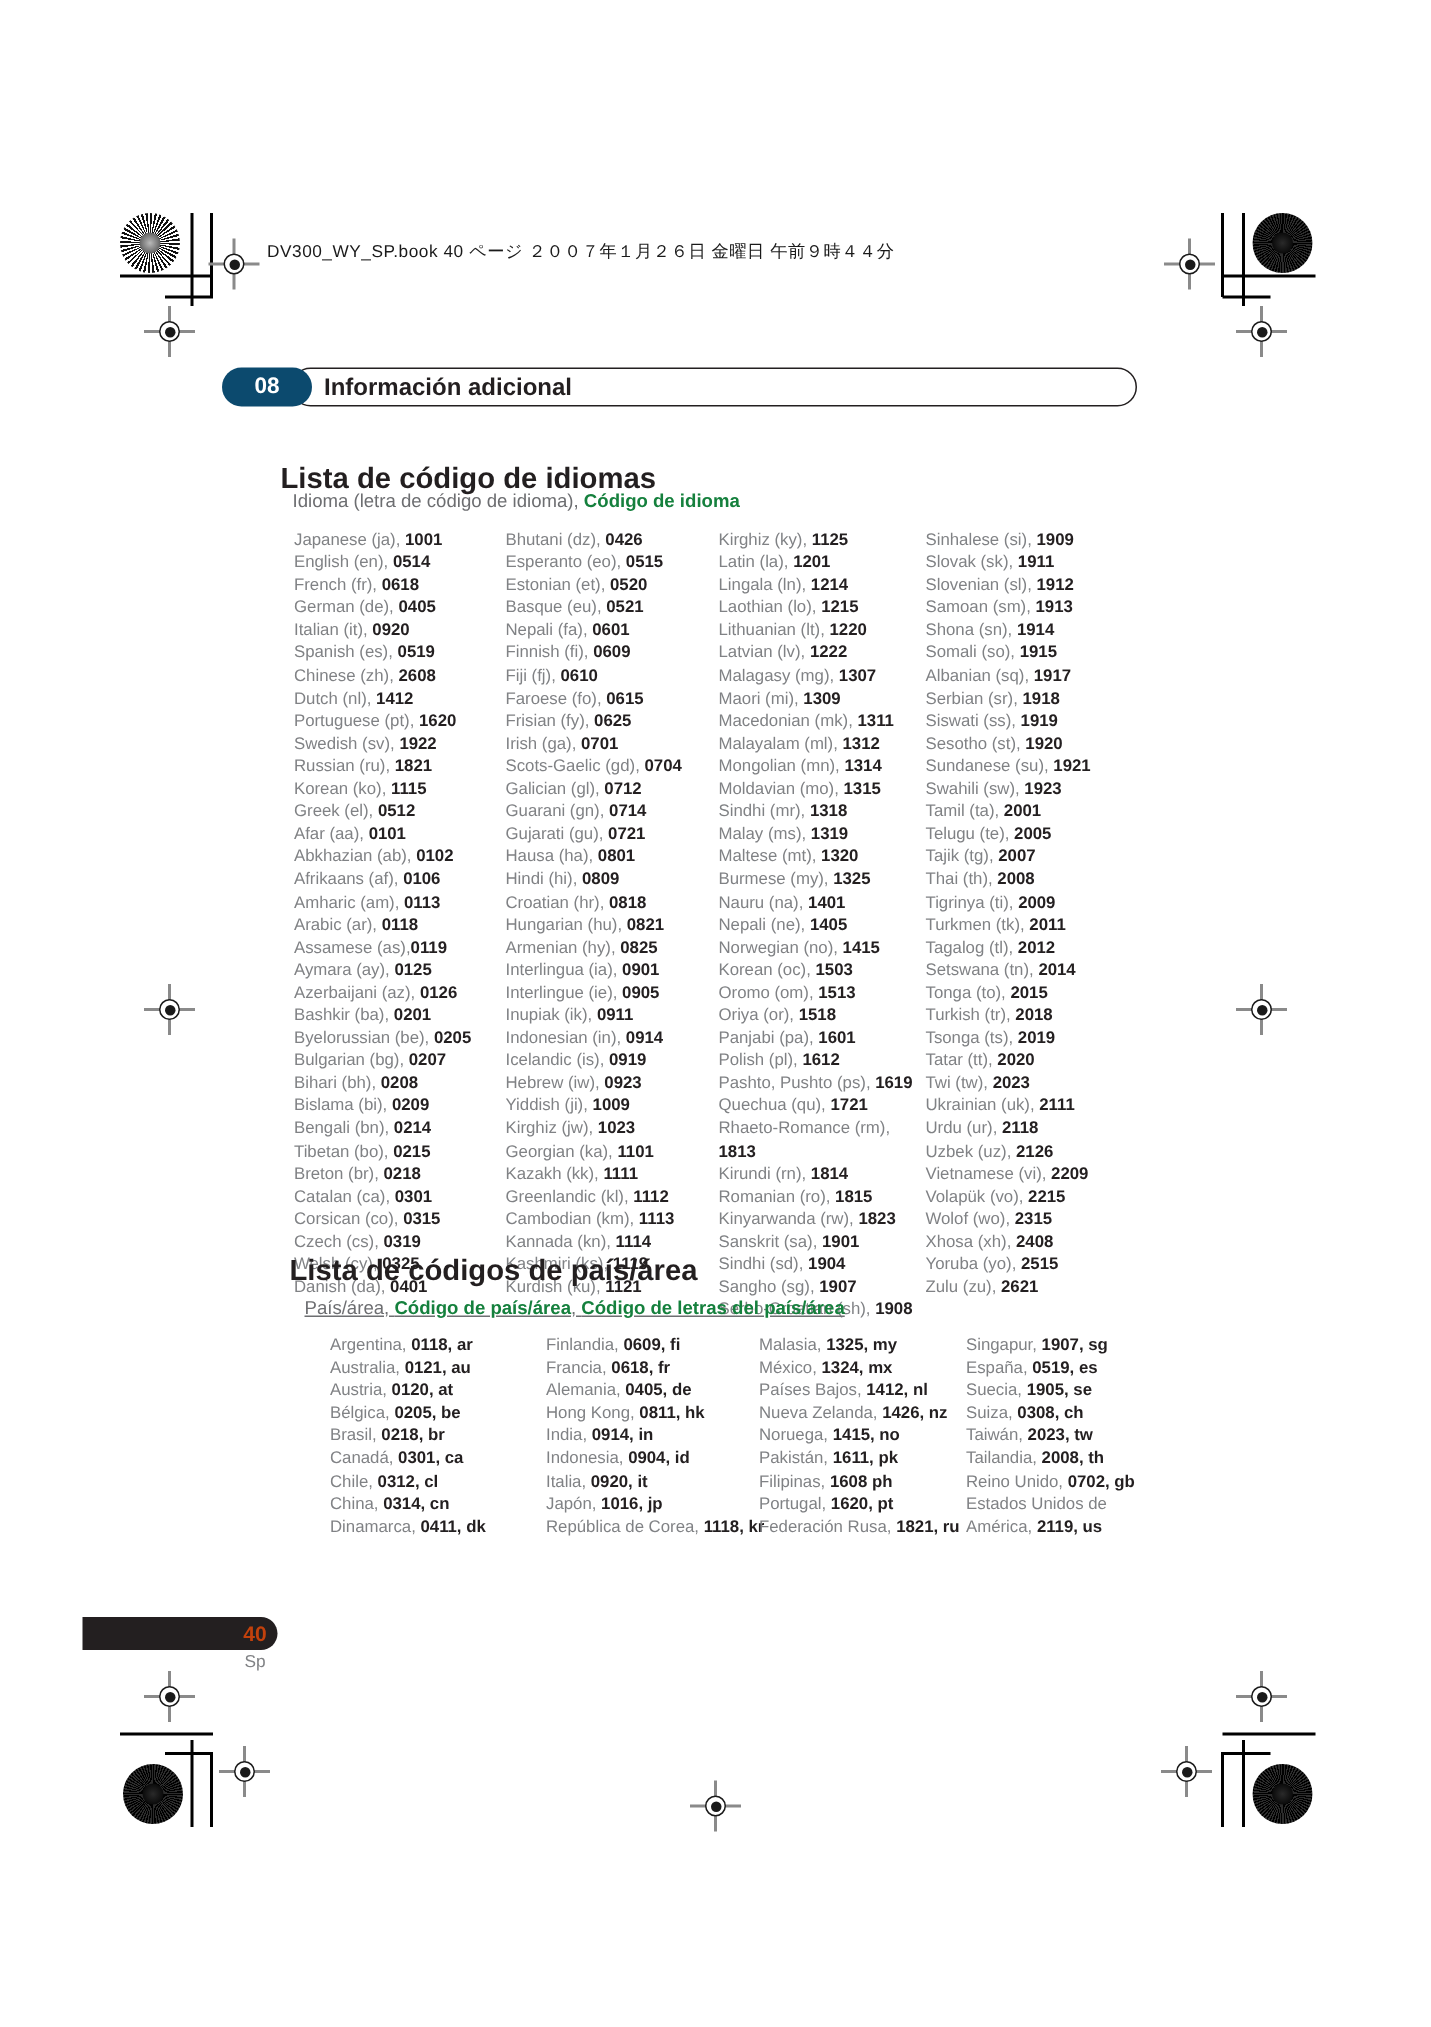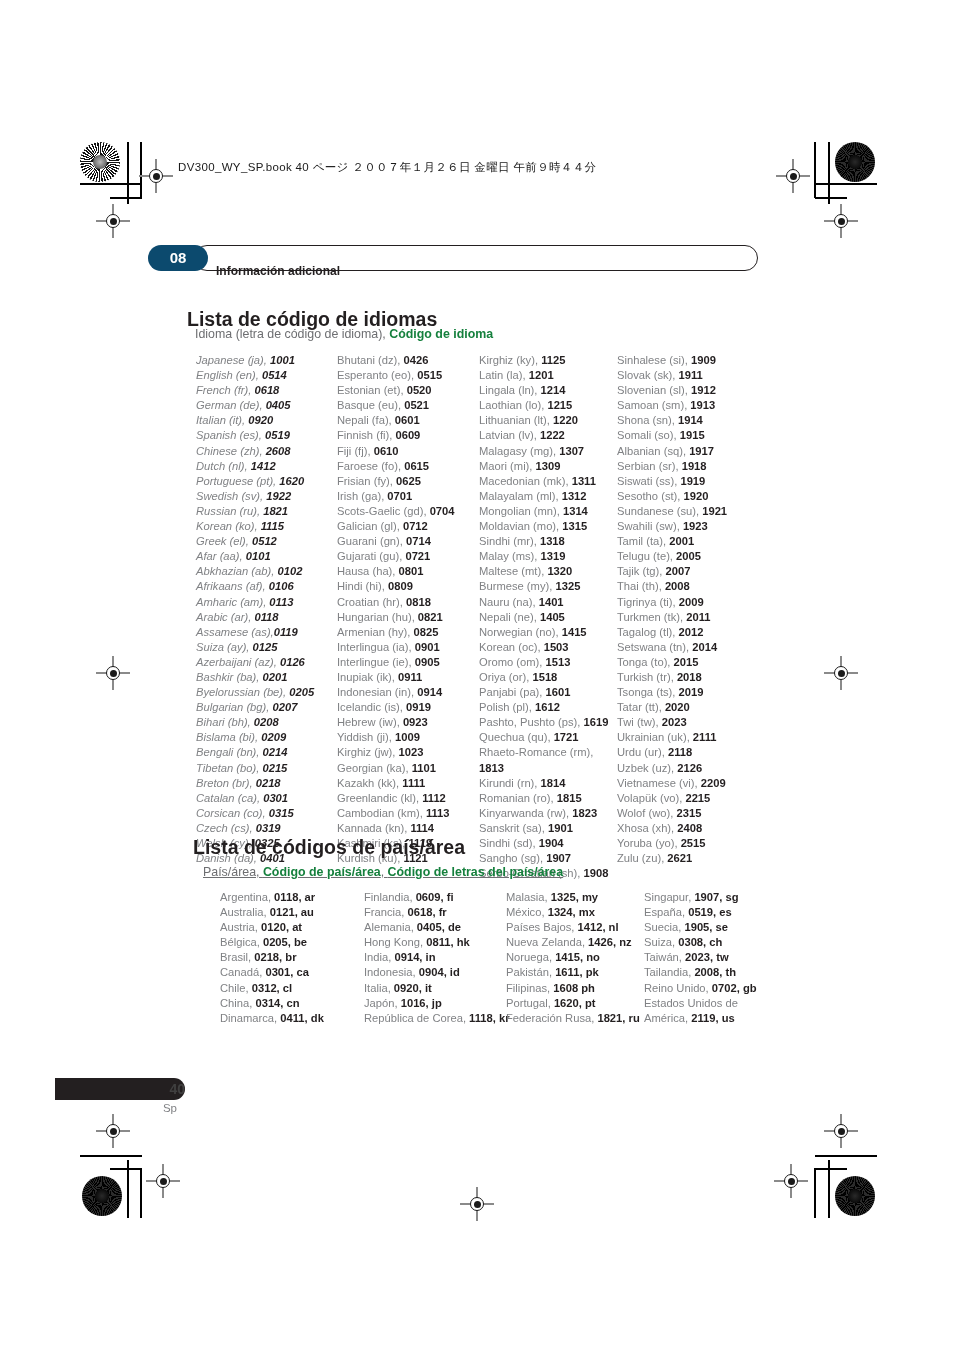--- a/index.html
+++ b/index.html
@@ -98,22 +98,22 @@
     z-index: 2;
   }
   .chaptitlewrap {
     position: absolute; left: 46px; top: 0;
     width: 564px; height: 26px;
     border: 1.3px solid #231f20;
     border-radius: 13px;
     background: #fff;
   }
   .chaptitle {
-    position: absolute; left: 68px; top: 14px;
-    font-size: 12px;
+    position: absolute; left: 68px; top: 1px;
+    font-size: 16px;
     font-weight: bold;
     color: #231f20;
     line-height: 25px;
     z-index: 3;
   }
 
   
   .h1 {
     position: absolute;
     font-size: 19.5px;
@@ -140,21 +140,21 @@
     line-height: 15.1px;
     color: #808285;
     white-space: nowrap;
   }
   .codecol .row b {
     color: #231f20;
     font-weight: bold;
   }
 
   
-  .lang .c0 { width: 141px; font-style: italic; }
+  .lang .c0 { width: 141px; }
   .lang .c1 { width: 142px; }
   .lang .c2 { width: 138px; }
   .lang .c3 { width: 140px; }
 
   .ctry .c0 { width: 144px; margin-left: 24px; }
   .ctry .c1 { width: 142px; }
   .ctry .c2 { width: 138px; }
   .ctry .c3 { width: 140px; }
 
   
@@ -163,23 +163,23 @@
     left: 55px; top: 1078px;
     width: 130px; height: 22px;
     background: #231f20;
     border-radius: 0 11px 11px 0;
   }
   .pageno {
     position: absolute;
     left: 155px; top: 1079px;
     font-size: 14px;
     font-weight: bold;
-    color: #404040;
+    color: #c2410c;
     width: 30px;
-    text-align: right;
+    text-align: center;
     line-height: 20px;
   }
   .pagelang {
     position: absolute;
     left: 155px; top: 1102px;
     width: 30px;
     text-align: center;
     font-size: 11.5px;
     color: #808285;
   }
@@ -307,21 +307,21 @@
       <div class="row"><span>Swedish (sv), </span><b>1922</b></div>
       <div class="row"><span>Russian (ru), </span><b>1821</b></div>
       <div class="row"><span>Korean (ko), </span><b>1115</b></div>
       <div class="row"><span>Greek (el), </span><b>0512</b></div>
       <div class="row"><span>Afar (aa), </span><b>0101</b></div>
       <div class="row"><span>Abkhazian (ab), </span><b>0102</b></div>
       <div class="row"><span>Afrikaans (af), </span><b>0106</b></div>
       <div class="row"><span>Amharic (am), </span><b>0113</b></div>
       <div class="row"><span>Arabic (ar), </span><b>0118</b></div>
       <div class="row"><span>Assamese (as),</span><b>0119</b></div>
-      <div class="row"><span>Suiza (ay), </span><b>0125</b></div>
+      <div class="row"><span>Aymara (ay), </span><b>0125</b></div>
       <div class="row"><span>Azerbaijani (az), </span><b>0126</b></div>
       <div class="row"><span>Bashkir (ba), </span><b>0201</b></div>
       <div class="row"><span>Byelorussian (be), </span><b>0205</b></div>
       <div class="row"><span>Bulgarian (bg), </span><b>0207</b></div>
       <div class="row"><span>Bihari (bh), </span><b>0208</b></div>
       <div class="row"><span>Bislama (bi), </span><b>0209</b></div>
       <div class="row"><span>Bengali (bn), </span><b>0214</b></div>
       <div class="row"><span>Tibetan (bo), </span><b>0215</b></div>
       <div class="row"><span>Breton (br), </span><b>0218</b></div>
       <div class="row"><span>Catalan (ca), </span><b>0301</b></div>

